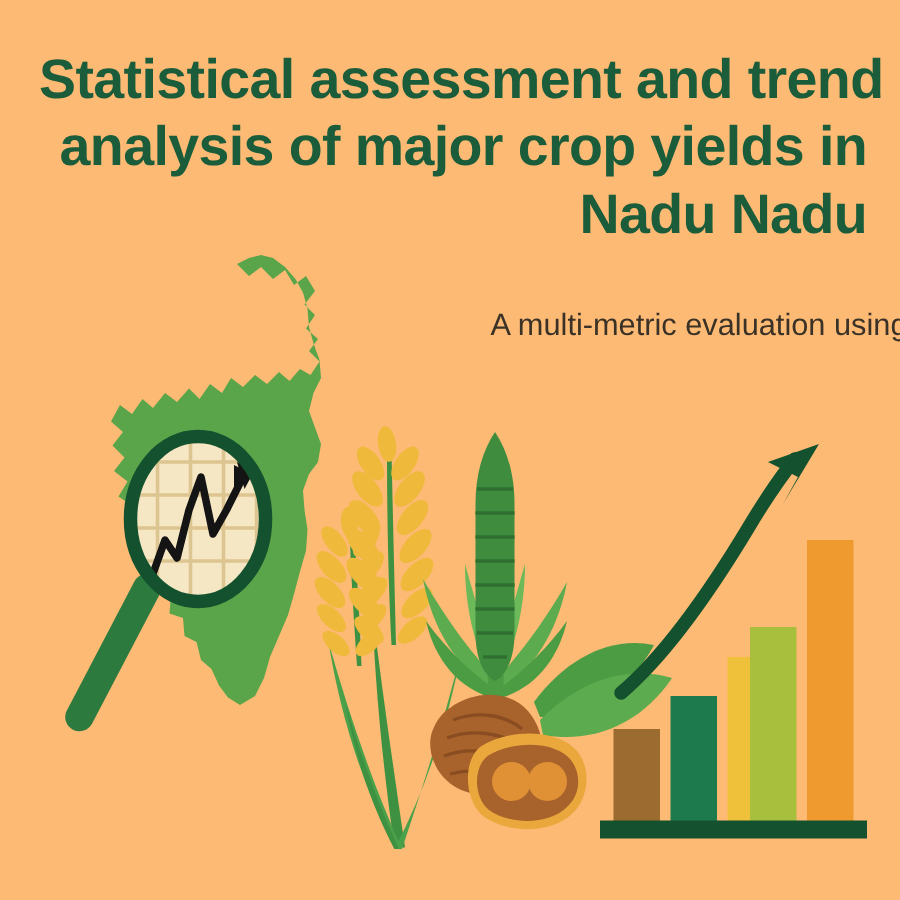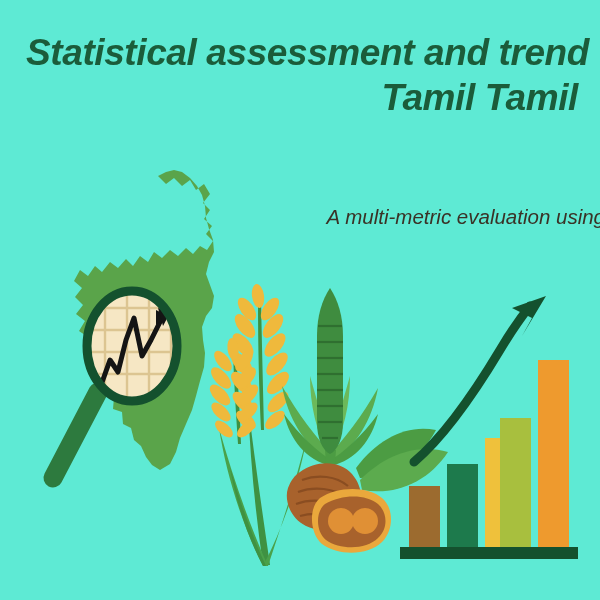--- a/index.html
+++ b/index.html
@@ -4,24 +4,23 @@
 <style>
   html, body {
     margin: 0;
     padding: 0;
     background: #ffffff;
   }
   #poster {
     position: relative;
     width: 600px;
     height: 600px;
-    background: #5eead4;
+    background: #fdba74;
     overflow: hidden;
     font-family: "Liberation Sans", sans-serif;
-    font-style: italic;
   }
 
   
   #title-block {
     position: absolute;
     left: 26px;
     top: 30px;
     width: 552px;
     text-align: right;
   }
@@ -232,20 +231,21 @@
       <rect x="485" y="438" width="31" height="110" fill="#efc13b"></rect>
       <rect x="500" y="418" width="31" height="130" fill="#a8bf3e"></rect>
       <rect x="538" y="360" width="31" height="188" fill="#ee9a2e"></rect>
 
       <rect x="400" y="547" width="178" height="12" fill="#14512e"></rect>
     </g>
   </svg>
 
   <div id="title-block">
     <span class="title-line">Statistical assessment and trend</span>
-    <span class="title-line">Tamil Tamil</span>
+    <span class="title-line">analysis of major crop yields in</span>
+    <span class="title-line">Nadu Nadu</span>
   </div>
 
   <div id="subtitle-block">
     <span class="subtitle-line">A multi-metric evaluation using</span>
   </div>
 
 </div>
 
 </body></html>

